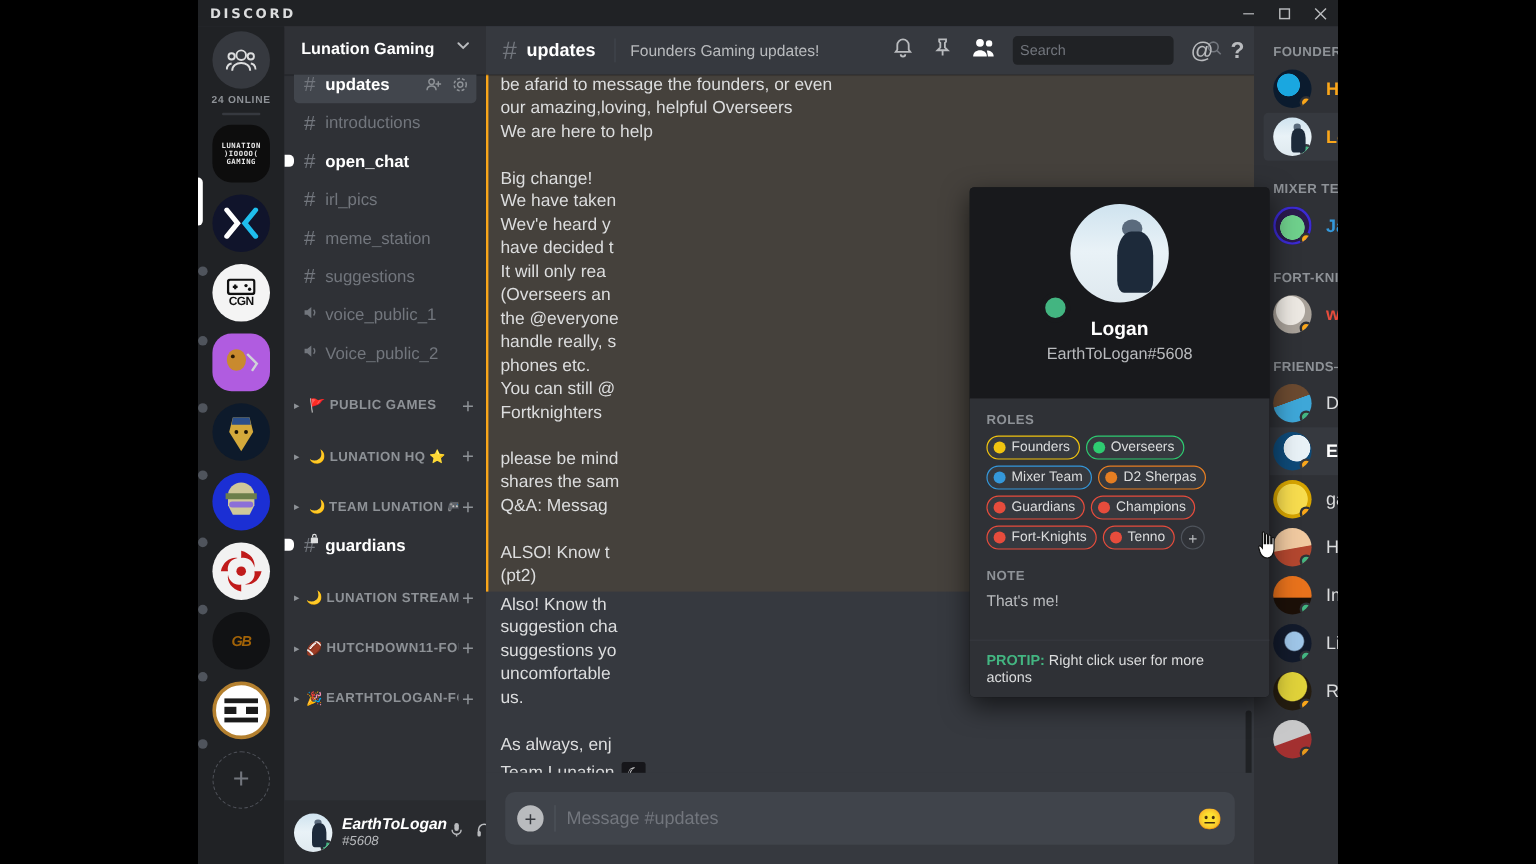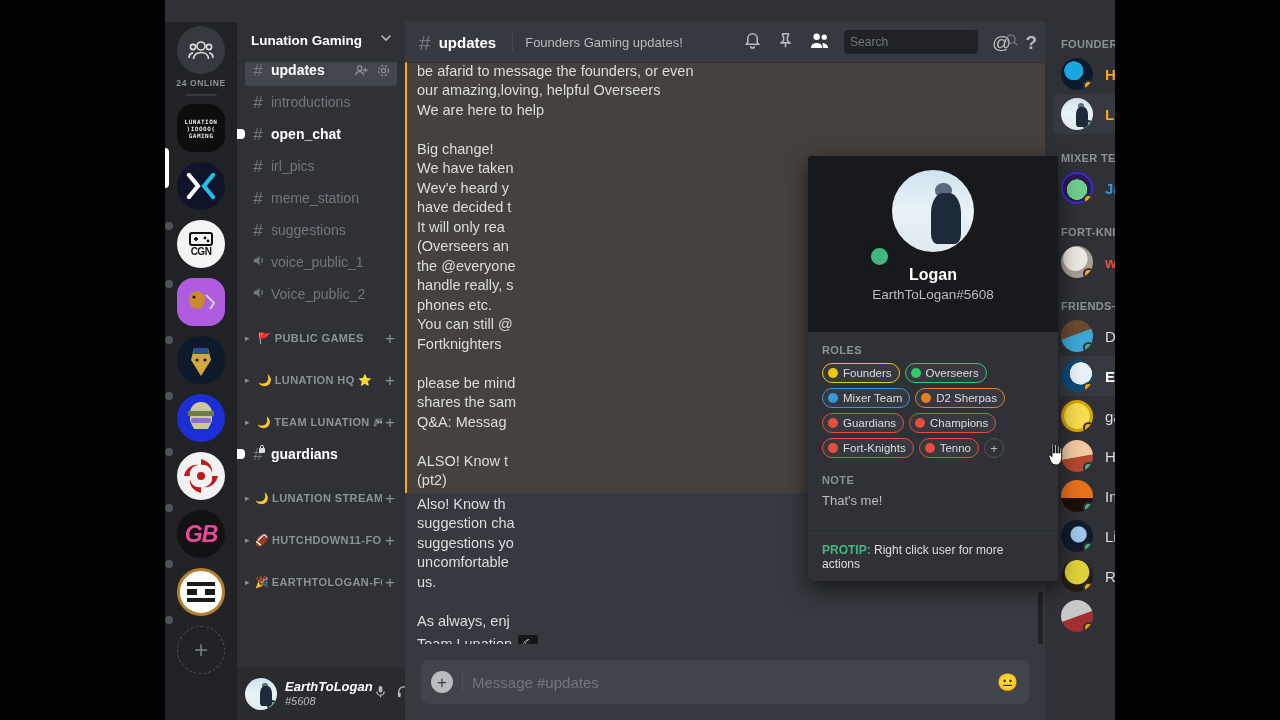--- a/index.html
+++ b/index.html
@@ -128,20 +128,40 @@
   .av-logan{ background:linear-gradient(#cfe3ef 0%,#e9f2f7 48%,#dfe9ef 100%); }
   .av-logan::after{ content:""; position:absolute; left:48%; top:28%; width:36%; height:62%; background:#1d2a3a; border-radius:40% 40% 20% 20%; }
   .av-logan::before{ content:""; position:absolute; left:53%; top:16%; width:20%; height:18%; background:#5b6b7d; border-radius:50%; }
 </style>
 </head>
 <body>
 
 <div class="screen">
 <div class="window">
 
+  <div class="titlebar">
+    <div class="brand">DISCORD</div>
+    <div class="wincontrols">
+      <div class="wc">
+        <svg width="11" height="11" viewBox="0 0 11 11">
+              <rect x="1" y="5" width="9" height="1" fill="#b9bbbe"></rect>
+            </svg>
+      </div>
+      <div class="wc">
+        <svg width="11" height="11" viewBox="0 0 11 11">
+              <rect x="1.5" y="1.5" width="8" height="8" fill="none" stroke="#b9bbbe" stroke-width="1.2"></rect>
+            </svg>
+      </div>
+      <div class="wc">
+        <svg width="11" height="11" viewBox="0 0 11 11">
+              <path d="M1 1 L10 10 M10 1 L1 10" stroke="#b9bbbe" stroke-width="1.2"></path>
+            </svg>
+      </div>
+    </div>
+  </div>
 
   <div class="rail">
     <div class="guild home">
       <svg width="26" height="22" viewBox="0 0 26 22" fill="none" stroke="#dcddde" stroke-width="1.6">
         <circle cx="13" cy="7" r="4"></circle>
             <path d="M5.5 20c0-4.2 3.4-6.5 7.5-6.5s7.5 2.3 7.5 6.5"></path>
         <circle cx="5" cy="8" r="2.6"></circle>
             <path d="M1 19c0-3 1.6-4.7 4-5.1"></path>
         <circle cx="21" cy="8" r="2.6"></circle>
             <path d="M25 19c0-3-1.6-4.7-4-5.1"></path>
@@ -211,21 +231,21 @@
               <path d="M38 21c-2 8-8 12-14 11 6-1 9-6 8-11z"></path>
               <path d="M21 38c-8-2-12-8-11-14 1 6 6 9 11 8z"></path>
               <path d="M4 21c2-8 8-12 14-11-6 1-9 6-8 11z"></path>
             </g>
             <circle cx="21" cy="21" r="4" fill="#c01b1b"></circle>
           </svg>
     </div>
 
     <div class="dot-ind" style="top:538px;"></div>
     <div class="guild" style="background:#111214;">
-      <div style="font-size:23px;font-weight:bold;color:#ec4899;font-style:italic;letter-spacing:-1px;">GB</div>
+      <div style="font-size:12px;font-weight:bold;color:#a16207;font-style:italic;letter-spacing:-1px;">GB</div>
     </div>
 
     <div class="dot-ind" style="top:594px;"></div>
     <div class="guild" style="background:#fff;border:3px solid #b4802f;">
       <svg width="34" height="34" viewBox="0 0 34 34">
             <rect x="3" y="7" width="28" height="4" fill="#1b1b1b"></rect>
             <rect x="3" y="14" width="10" height="6" fill="#1b1b1b"></rect>
             <rect x="21" y="14" width="10" height="6" fill="#1b1b1b"></rect>
             <rect x="3" y="23" width="28" height="4" fill="#1b1b1b"></rect>
           </svg>

